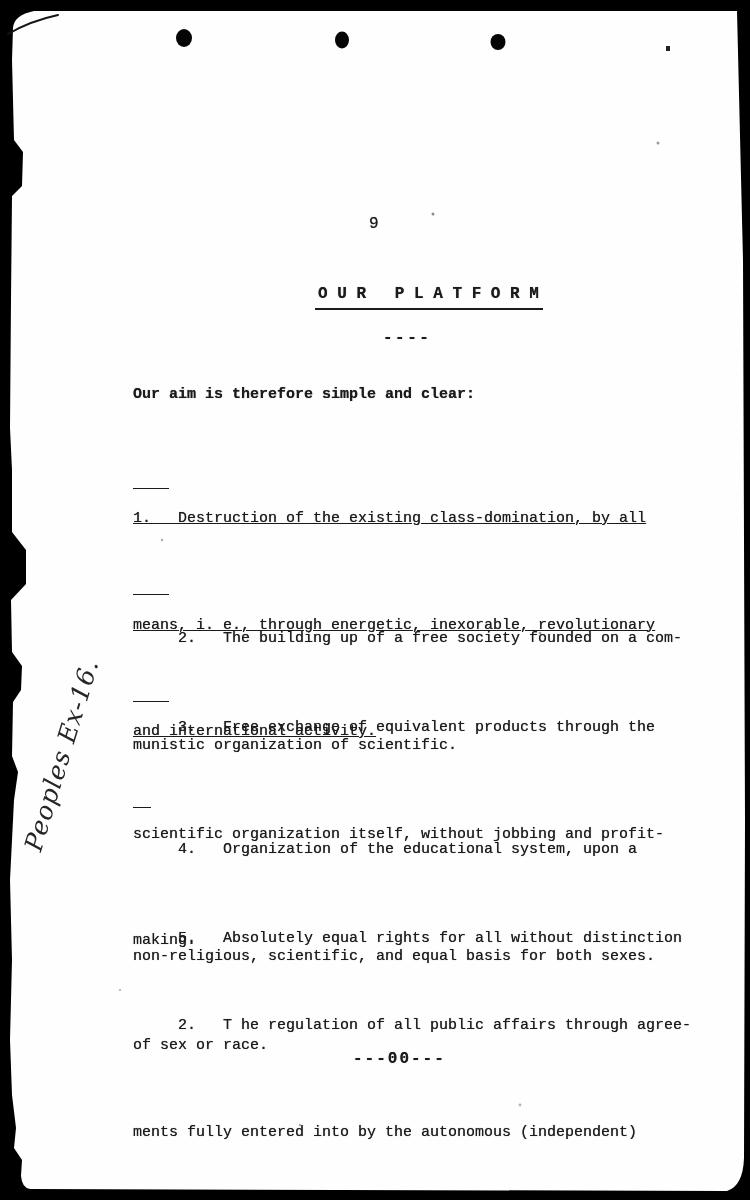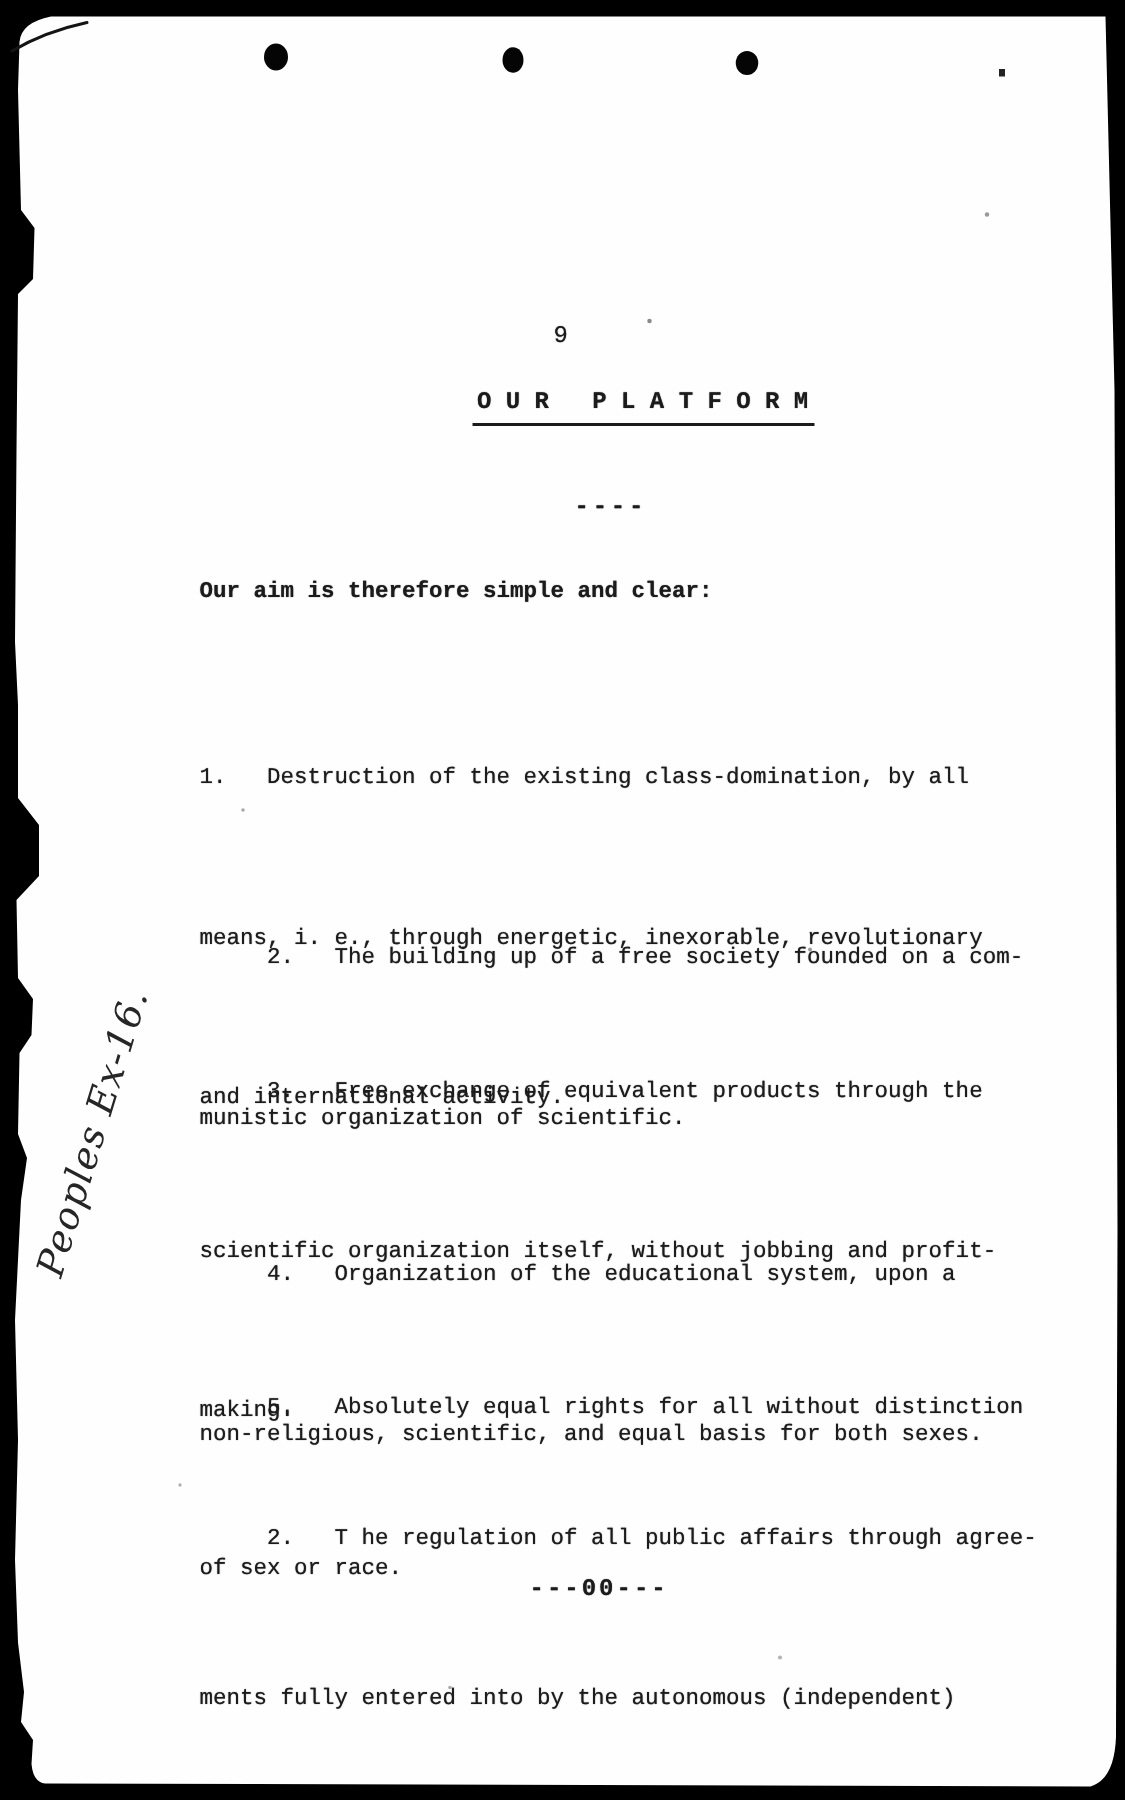--- a/index.html
+++ b/index.html
@@ -12,28 +12,28 @@
   .tw {
     position:absolute;
     font-family:"Liberation Mono","DejaVu Sans Mono",monospace;
     font-size:15px; line-height:35.5px; color:#1b1b1b;
     white-space:pre; letter-spacing:0;
     text-shadow:0 0 0.7px rgba(27,27,27,0.8);
   }
   .tw .line { white-space:pre; }
   #page-number { left:369px; top:207px; font-size:16px; }
   #doc-title {
-    left:315px; top:258px; font-size:16px; font-weight:bold;
+    left:315px; top:284px; font-size:16px; font-weight:bold;
     line-height:20px; padding:0 4px 4px 3px;
     border-bottom:2px solid #1b1b1b;
   }
   #top-separator { left:383px; top:321px; font-weight:bold; letter-spacing:2.5px; font-size:16px; }
   #intro-line { left:133px; top:377px;font-weight:bold; }
   .paragraph { left:133px; }
-  #para-1 { top:430px; }
+  #para-1 { top:430px;text-decoration:underline; }
   #para-2 { top:550px;font-family:Liberation Mono, monospace; }
   #para-3 { top:639px; }
   #para-4 { top:761px; }
   #para-5 { top:850px; }
   #para-6 { top:937px; }
   #bottom-separator { left:320px; top:1042px; font-weight:bold; letter-spacing:2px; font-size:16px;margin-left:33px; }
   #margin-note {
     position:absolute; left:-75px; top:738px; width:280px; height:36px;
     transform:rotate(-73deg);
     font-family:"DejaVu Serif","Liberation Serif",serif;

